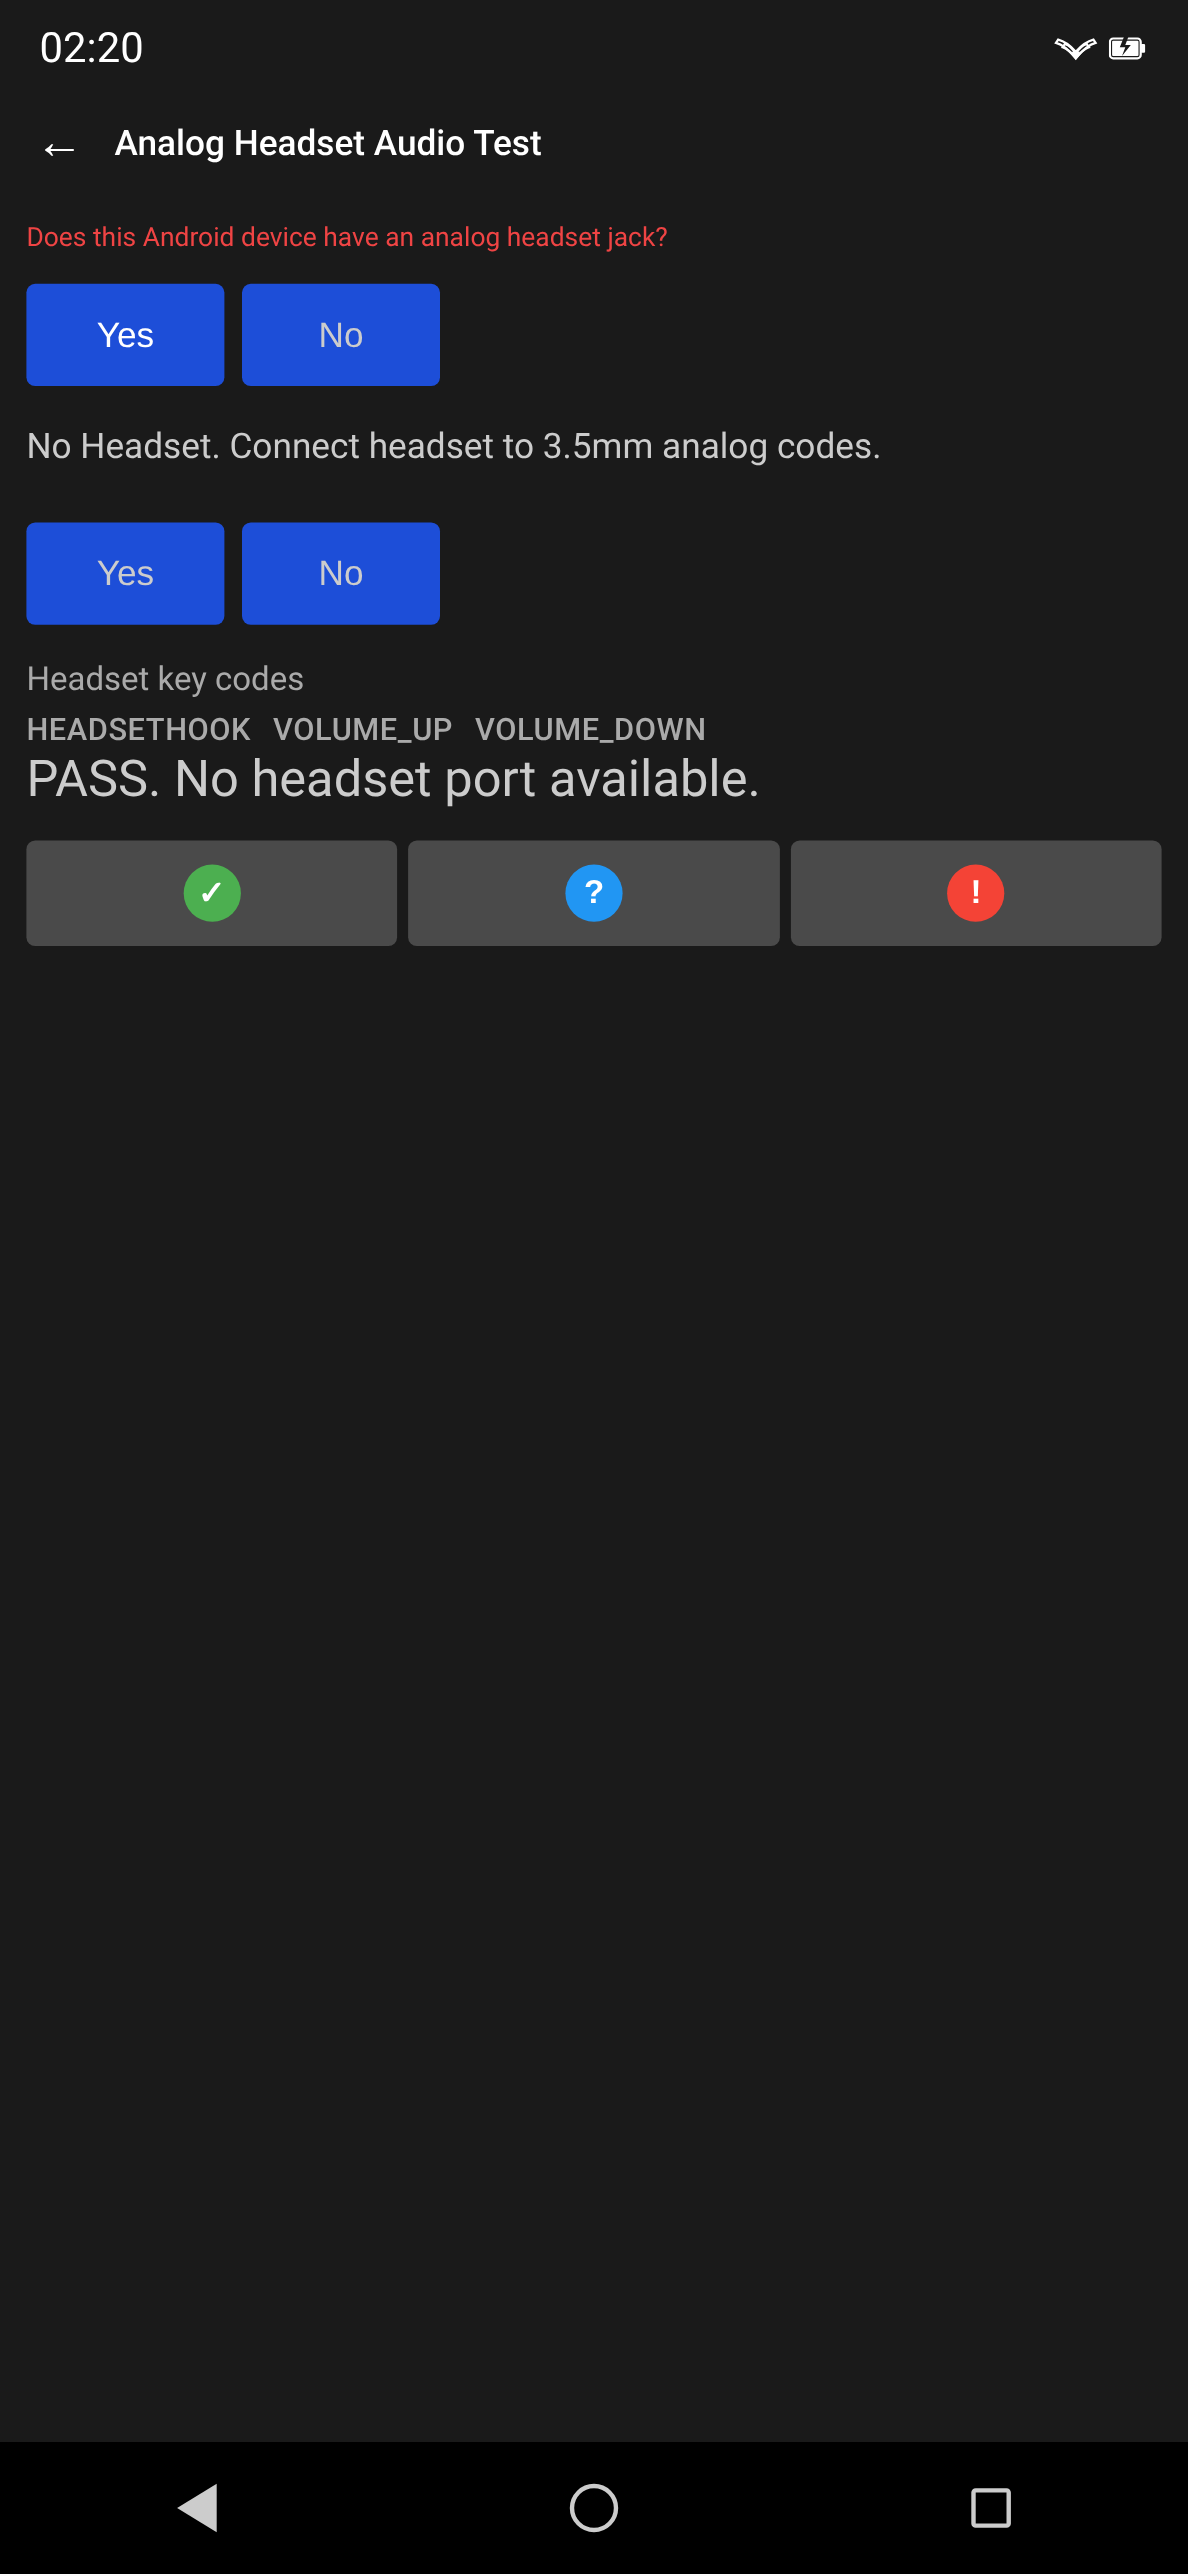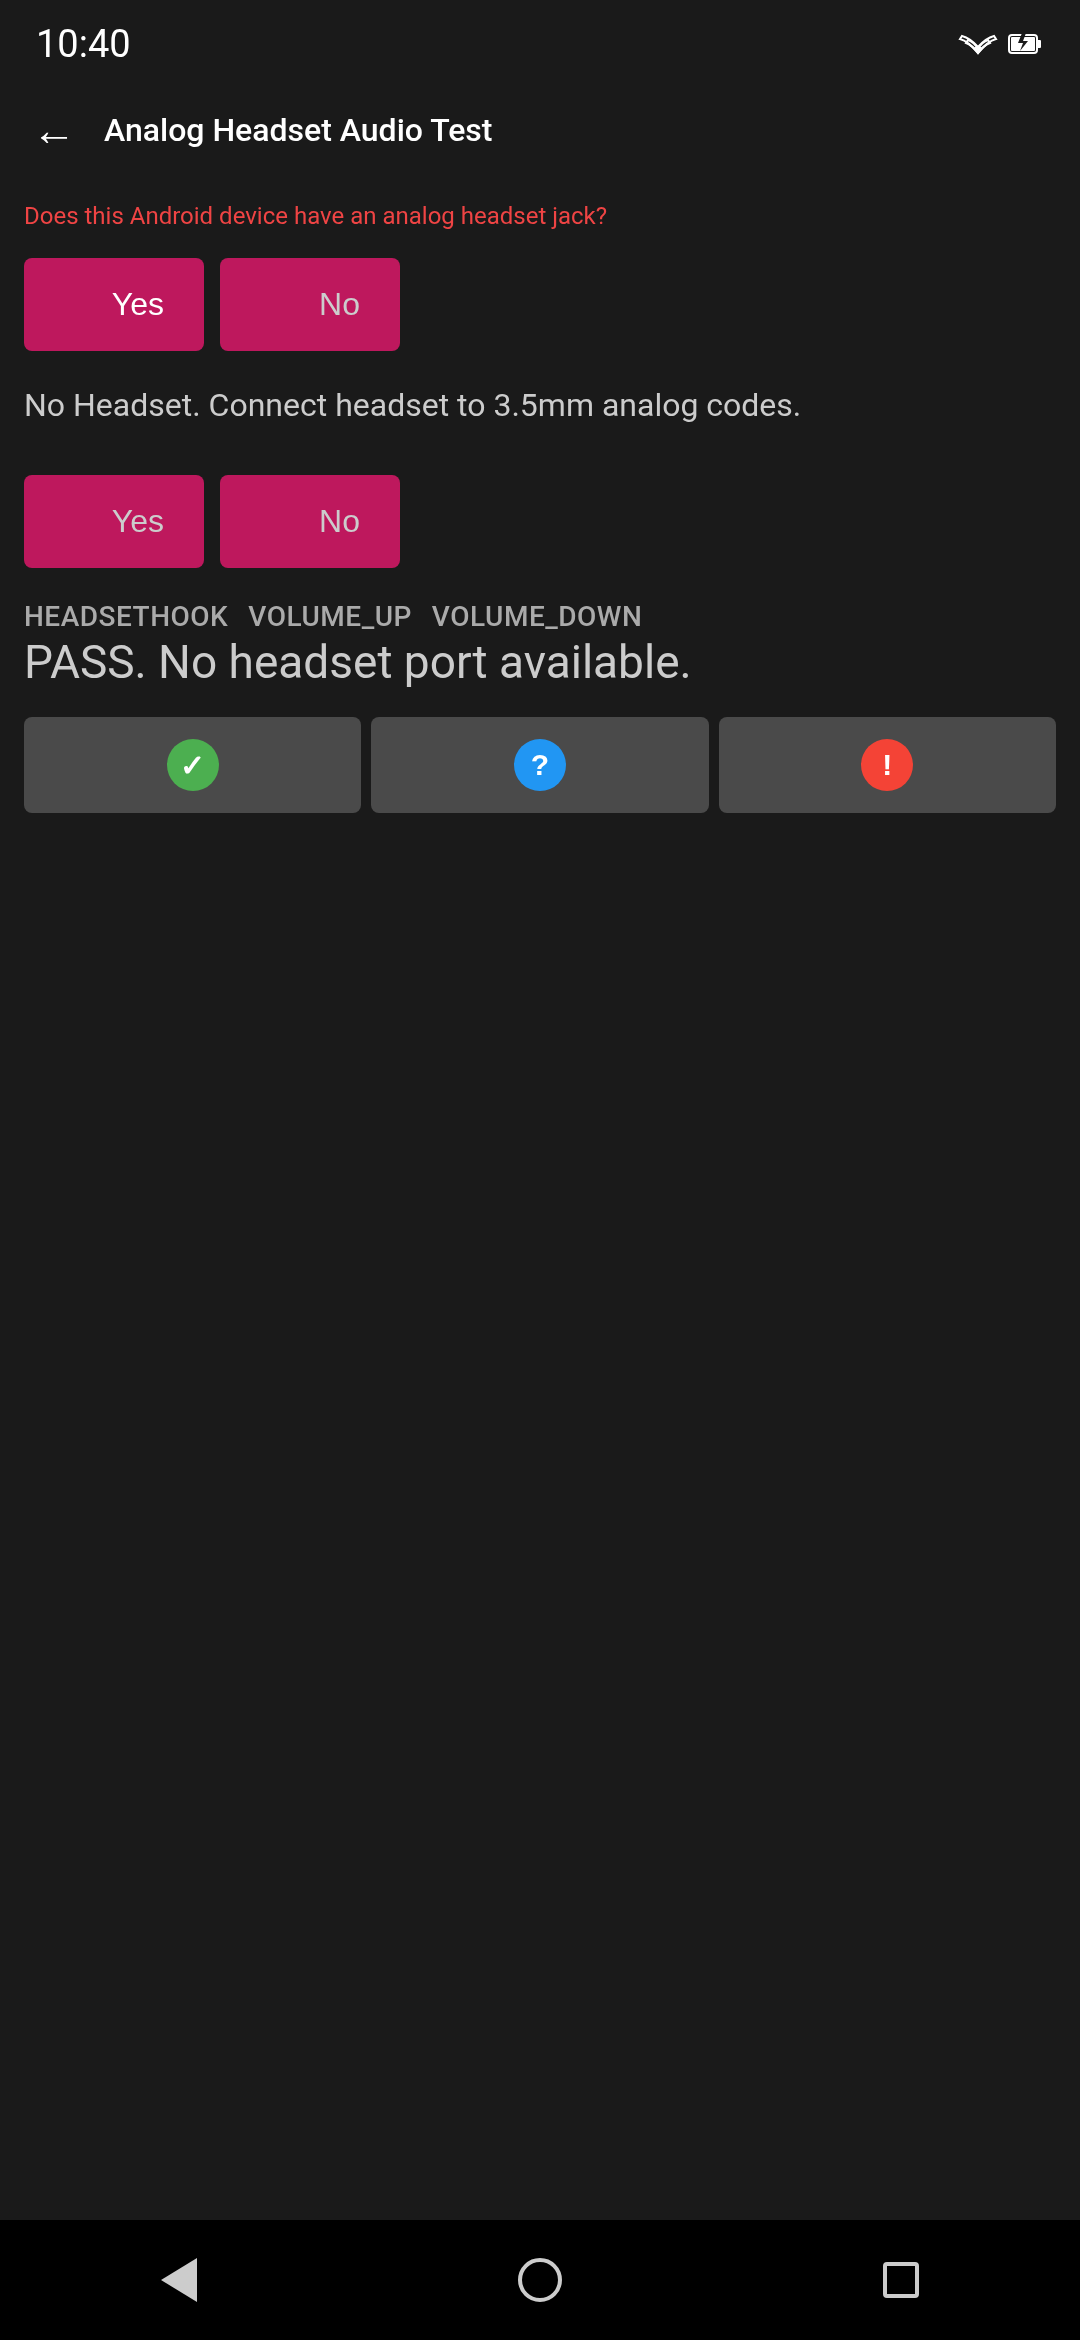--- a/index.html
+++ b/index.html
@@ -97,30 +97,30 @@
     }
 
     .button-row {
       display: flex;
       gap: 16px;
       margin-bottom: 32px;
       flex-wrap: wrap;
     }
 
     .btn {
-      background-color: #be185d;
+      background-color: #1d4ed8;
       color: #cccccc;
       border: none;
       border-radius: 8px;
       padding: 28px 40px;
       font-size: 32px;
       font-weight: 500;
       cursor: pointer;
       min-width: 180px;
-      text-align: right;
+      text-align: center;
     }
 
     .btn-yes {
       color: #ffffff;
     }
 
     .instruction-text {
       font-size: 32px;
       color: #cccccc;
       margin-bottom: 24px;
@@ -247,21 +247,21 @@
       width: 36px;
       height: 36px;
       border: 4px solid #cccccc;
       border-radius: 4px;
     }
   </style>
 </head>
 <body>
 
 <div class="status-bar">
-  <span class="status-time">10:40</span>
+  <span class="status-time">02:20</span>
   <div class="status-icons">
 
     <svg class="wifi-icon" viewBox="0 0 40 30" fill="white">
       <path d="M20 24 L24 18 L16 18 Z"></path>
       <path d="M20 24 Q26 16 32 14 L30 11 Q24 13 20 20 Q16 13 10 11 L8 14 Q14 16 20 24Z" fill="none" stroke="white" stroke-width="2"></path>
       <path d="M20 24 Q30 12 38 10 L36 7 Q28 9 20 18 Q12 9 4 7 L2 10 Q10 12 20 24Z" fill="none" stroke="white" stroke-width="2"></path>
     </svg>
 
     <svg class="battery-icon" viewBox="0 0 36 30" fill="white">
       <rect x="1" y="6" width="28" height="18" rx="3" ry="3" fill="none" stroke="white" stroke-width="2"></rect>
@@ -290,20 +290,21 @@
 
   <p class="instruction-text">No Headset. Connect headset to 3.5mm analog codes.</p>
 
   <div class="section-spacer"></div>
 
   <div class="button-row">
     <button class="btn">Yes</button>
     <button class="btn">No</button>
   </div>
 
+  <p class="key-codes-label">Headset key codes</p>
   <div class="key-codes-row">
     <span class="key-code-item">HEADSETHOOK</span>
     <span class="key-code-item">VOLUME_UP</span>
     <span class="key-code-item">VOLUME_DOWN</span>
   </div>
 
   <p class="pass-text">PASS. No headset port available.</p>
 
   <div class="result-buttons-row">
     <button class="result-btn">

